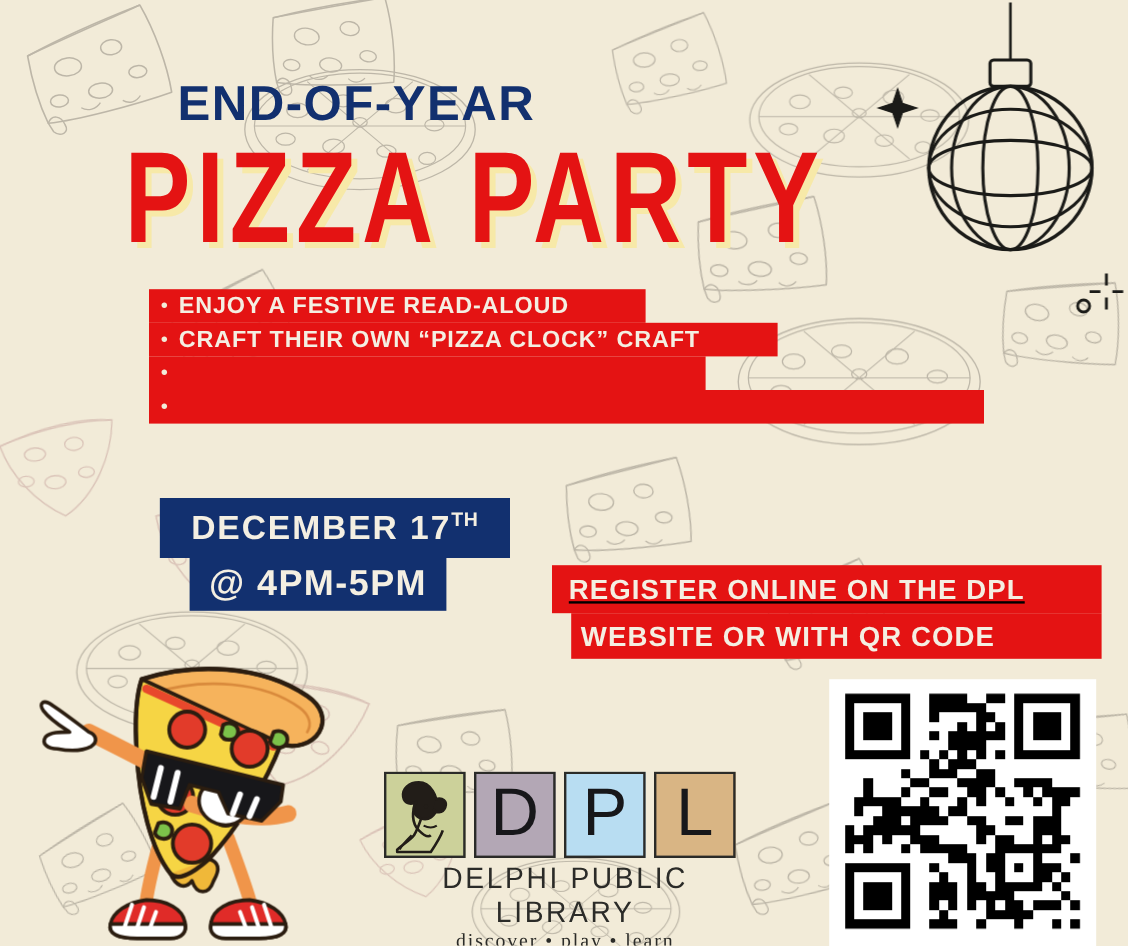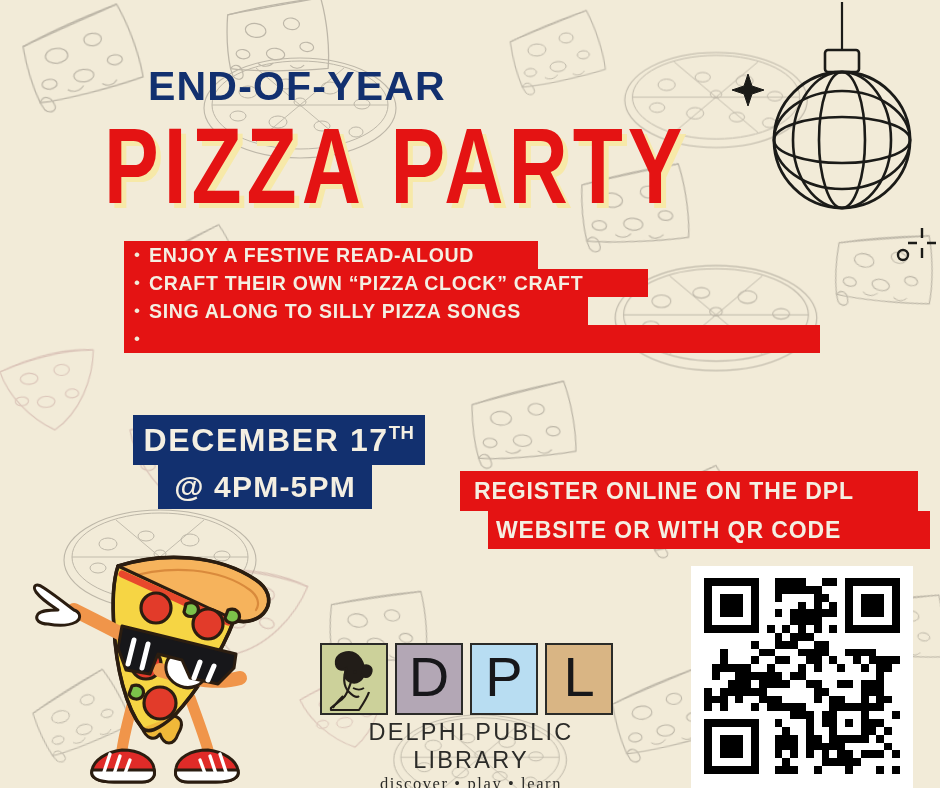--- a/index.html
+++ b/index.html
@@ -56,32 +56,32 @@
   .date-bar{
     background:#12306f;display:flex;align-items:center;justify-content:center;
     box-sizing:border-box;
   }
   .date-bar-1{width:292px;height:50px;}
   .date-bar-2{width:214px;height:44px;margin-left:25px;}
   .date-text{
     color:#f4efe2;font-weight:bold;letter-spacing:1.6px;
     font-family:"Liberation Sans", sans-serif;white-space:nowrap;
   }
-  .date-text-1{font-size:32px;}
+  .date-text-1{font-size:28px;}
   .date-text-2{font-size:30px;letter-spacing:1.2px;}
   .sup{font-size:0.58em;vertical-align:super;letter-spacing:0.5px;}
 
   
   #register-block{position:absolute;left:460px;top:471px;}
   .reg-bar{
     background:#e41313;display:flex;align-items:center;
     box-sizing:border-box;
   }
-  .reg-bar-1{width:458px;height:40px;padding-left:14px;}
-  .reg-bar-2{width:442px;height:38px;margin-left:28px;padding-left:8px;}
+  .reg-bar-1{width:458px;height:40px;padding-left:14px;text-decoration:underline;}
+  .reg-bar-2{width:442px;height:38px;margin-left:16px;padding-left:8px;}
   .reg-text{
     color:#f4efe2;font-size:23px;font-weight:bold;letter-spacing:0.9px;
     white-space:nowrap;font-family:"Liberation Sans", sans-serif;
   }
 
   
   #dpl-logo{position:absolute;left:320px;top:643px;width:302px;}
   .tiles{display:flex;gap:7px;}
   .tile{
     width:68px;height:72px;border:2px solid #2b2b28;box-sizing:border-box;
@@ -215,21 +215,20 @@
       <div class="bullet-row" style="width: 414px;">
         <span class="bullet-dot">•</span>
         <span class="bullet-text">ENJOY A FESTIVE READ-ALOUD</span>
       </div>
       <div class="bullet-row" style="width: 524px;">
         <span class="bullet-dot">•</span>
         <span class="bullet-text">CRAFT THEIR OWN “PIZZA CLOCK” CRAFT</span>
       </div>
       <div class="bullet-row" style="width: 464px;">
         <span class="bullet-dot">•</span>
-        <span class="bullet-text">SING ALONG TO SILLY PIZZA SONGS</span>
       </div>
       <div class="bullet-row" style="width: 696px;">
         <span class="bullet-dot">•</span>
       </div>
     </div>
 
   <div id="date-block">
     <div class="date-bar date-bar-1">
       <span class="date-text date-text-1"><span>DECEMBER 17</span><span class="sup">TH</span></span>
     </div>

